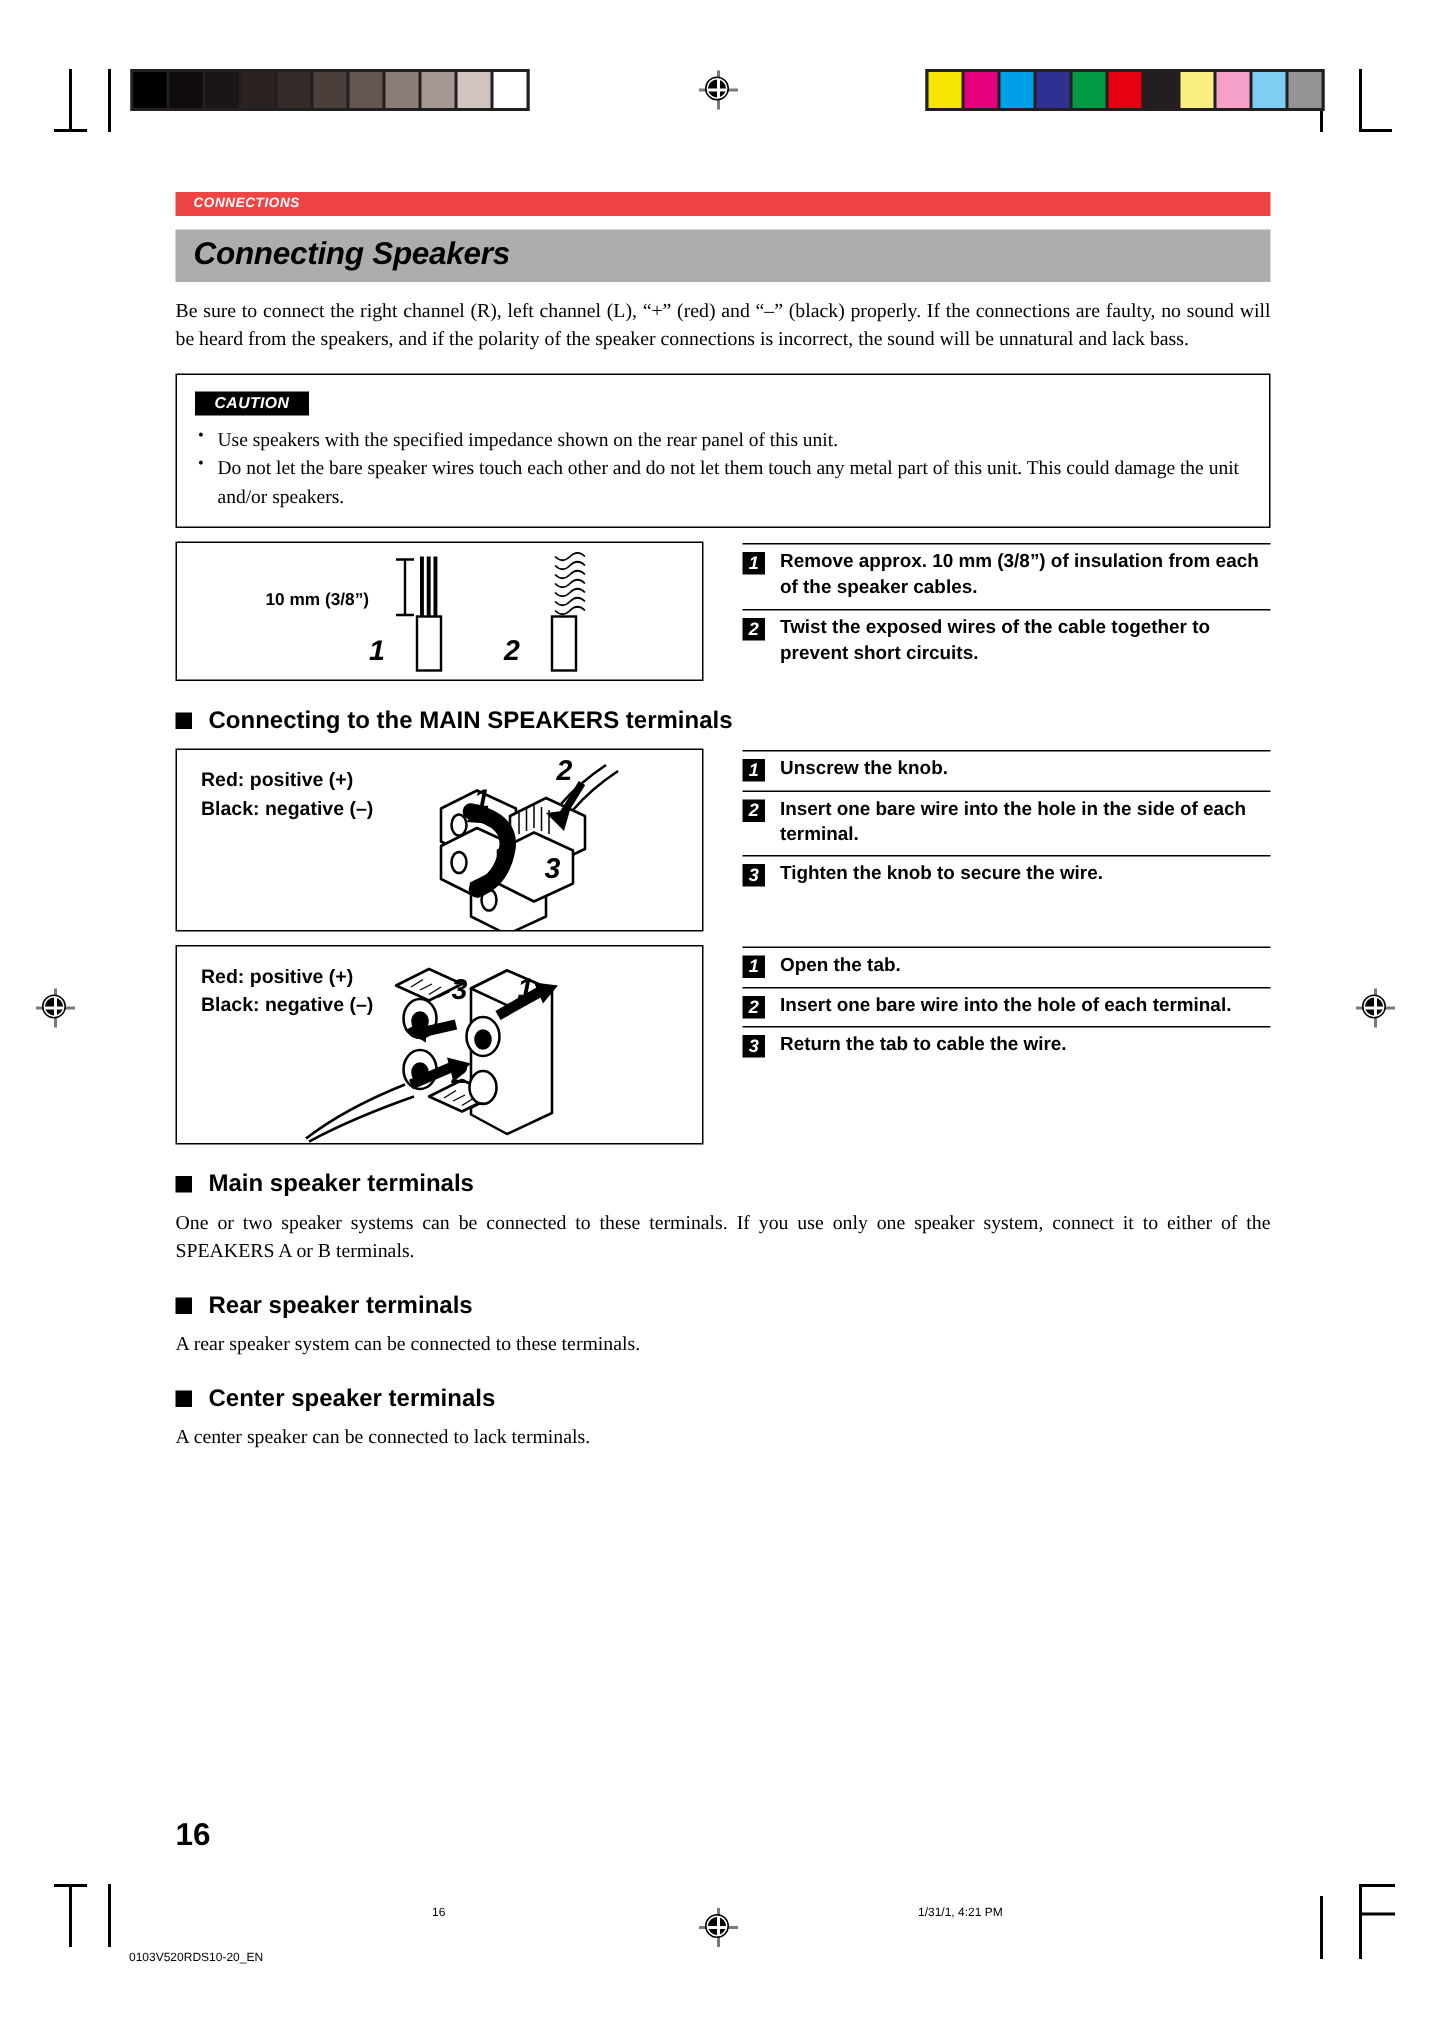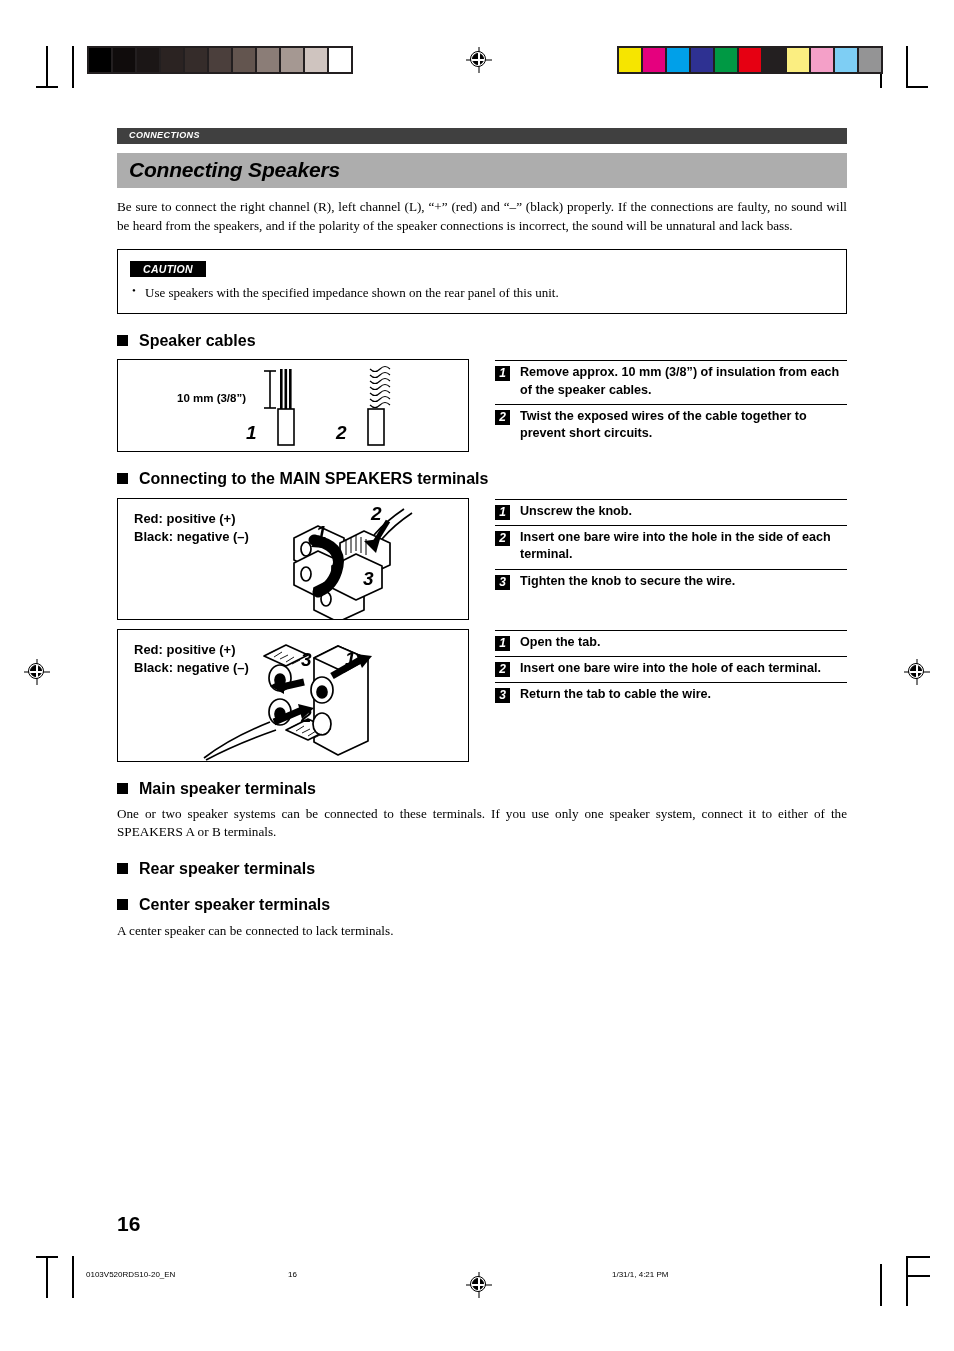--- a/index.html
+++ b/index.html
@@ -68,21 +68,21 @@
 
   
   .page {
     position: absolute;
     left: 117px;
     top: 128px;
     width: 730px;
   }
 
   .sectionbar {
-    background: #404040;
+    background: #ef4444;
     color: #ffffff;
     font-family: "Liberation Sans", sans-serif;
     font-style: italic;
     font-weight: bold;
     font-size: 9px;
     letter-spacing: 0.4px;
     padding: 3px 0 3px 12px;
     line-height: 1.1;
   }
 
@@ -235,21 +235,21 @@
   }
 
   .footline {
     position: absolute;
     top: 1270px;
     font-family: "Liberation Sans", sans-serif;
     font-size: 8px;
     color: #000;
     white-space: nowrap;
   }
-  .foot-file { left: 86px; }
+  .foot-file { left: 86px; margin-top: 30px; }
   .foot-pg   { left: 288px; }
   .foot-date { left: 584px; margin-left: 28px; }
 </style>
 </head>
 <body>
 
 <div class="mark" style="left:46px; top:46px; width:1.6px; height:42px;"></div>
 <div class="mark" style="left:36px; top:86px; width:22px; height:1.6px;"></div>
 <div class="mark" style="left:72px; top:46px; width:1.6px; height:42px;"></div>
 
@@ -332,27 +332,24 @@
   <div class="sectionbar">CONNECTIONS</div>
 
   <div class="chapterbar">Connecting Speakers</div>
 
   <p class="intro">Be sure to connect the right channel (R), left channel (L), “+” (red) and “–” (black) properly. If the connections are faulty, no sound will be heard from the speakers, and if the polarity of the speaker connections is incorrect, the sound will be unnatural and lack bass.</p>
 
   <div class="caution-box">
     <div class="caution-tag">CAUTION</div>
     <ul class="caution-list">
       <li>Use speakers with the specified impedance shown on the rear panel of this unit.</li>
+      <li>Do not let the bare speaker wires touch each other and do not let them touch any metal part of this unit. This could damage the unit and/or speakers.</li>
     </ul>
   </div>
 
-  <h2 class="subhead">
-    <span class="sq"></span>
-    <span>Speaker cables</span>
-  </h2>
 
   <div class="figrow">
     <div class="figbox fig-cables">
       <svg width="350" height="91" viewBox="0 0 350 91">
 
         <line x1="152" y1="11" x2="152" y2="48" stroke="#000" stroke-width="1.6"></line>
         <line x1="146" y1="11" x2="158" y2="11" stroke="#000" stroke-width="1.6"></line>
         <line x1="146" y1="48" x2="158" y2="48" stroke="#000" stroke-width="1.6"></line>
 
         <rect x="162" y="9" width="2.6" height="40" fill="#000"></rect>
@@ -522,20 +519,21 @@
   <h2 class="subhead">
     <span class="sq"></span>
     <span>Main speaker terminals</span>
   </h2>
   <p class="bodytext">One or two speaker systems can be connected to these terminals. If you use only one speaker system, connect it to either of the SPEAKERS A or B terminals.</p>
 
   <h2 class="subhead">
     <span class="sq"></span>
     <span>Rear speaker terminals</span>
   </h2>
+  <p class="bodytext">A rear speaker system can be connected to these terminals.</p>
 
   <h2 class="subhead">
     <span class="sq"></span>
     <span>Center speaker terminals</span>
   </h2>
   <p class="bodytext">A center speaker can be connected to lack terminals.</p>
 
 </div>
 
 <div class="pagenum">16</div>

